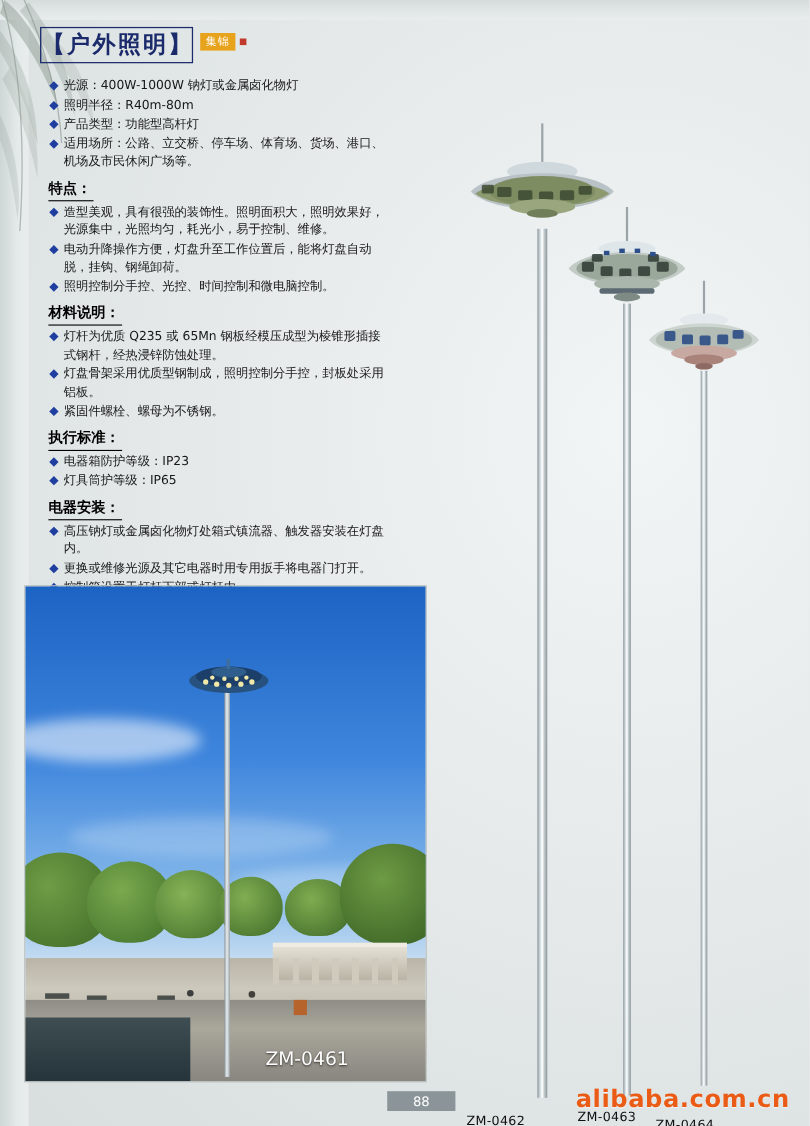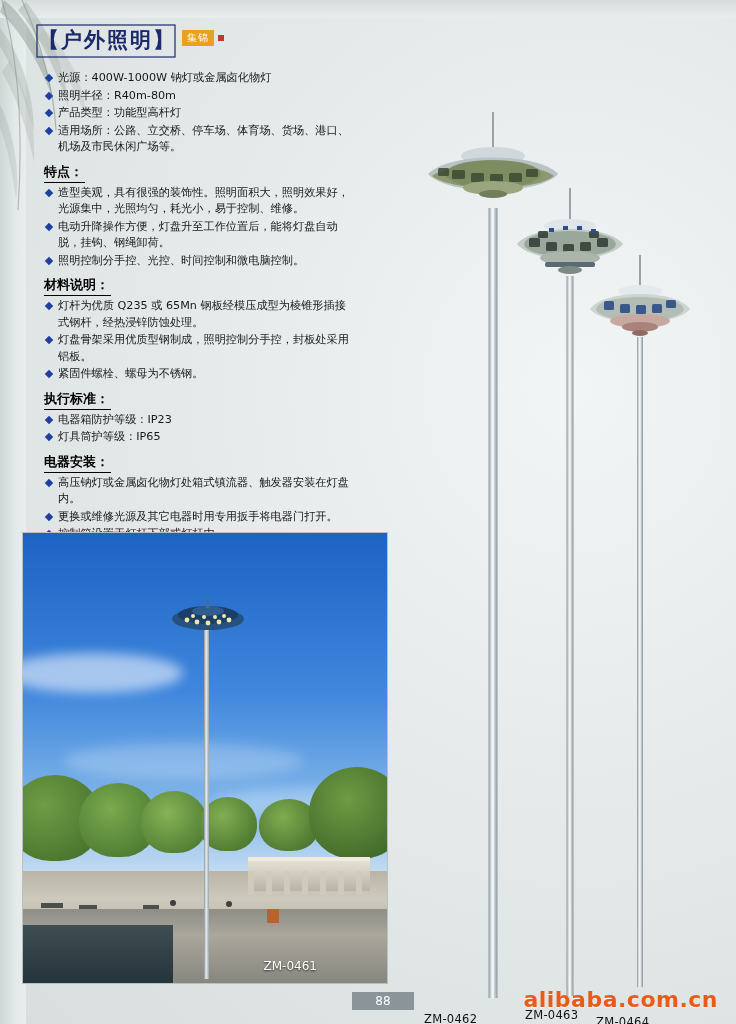--- a/index.html
+++ b/index.html
@@ -94,21 +94,21 @@
   }
   .pole-photo {
     position:absolute; left:181px; top:96px; width:5px; height:350px;
     background: linear-gradient(90deg,#8e969c,#e7eef1 45%,#9aa2a7);
   }
   .lamp-photo {
     position:absolute; left:148px; top:66px; width:74px; height:34px;
   }
   .photo-code {
     position:absolute; right:70px; bottom:10px;
-    font-family:"DejaVu Sans", sans-serif; font-size:12px; color:#fff;
+    font-family:"DejaVu Sans", sans-serif; font-size:17px; color:#fff;
     text-shadow:0 1px 2px rgba(0,0,0,.7);
   }
 
   
   .rightphoto { position:absolute; left:400px; top:60px; width:330px; height:930px;text-decoration:underline; }
 
   .tallpole { position:absolute; }
   .tp-mast {
     position:absolute; left:50%; transform:translateX(-50%);
     background: linear-gradient(90deg,#8d989e 0%, #e9f0f3 38%, #ffffff 50%, #c6ced2 68%, #8b969b 100%);

